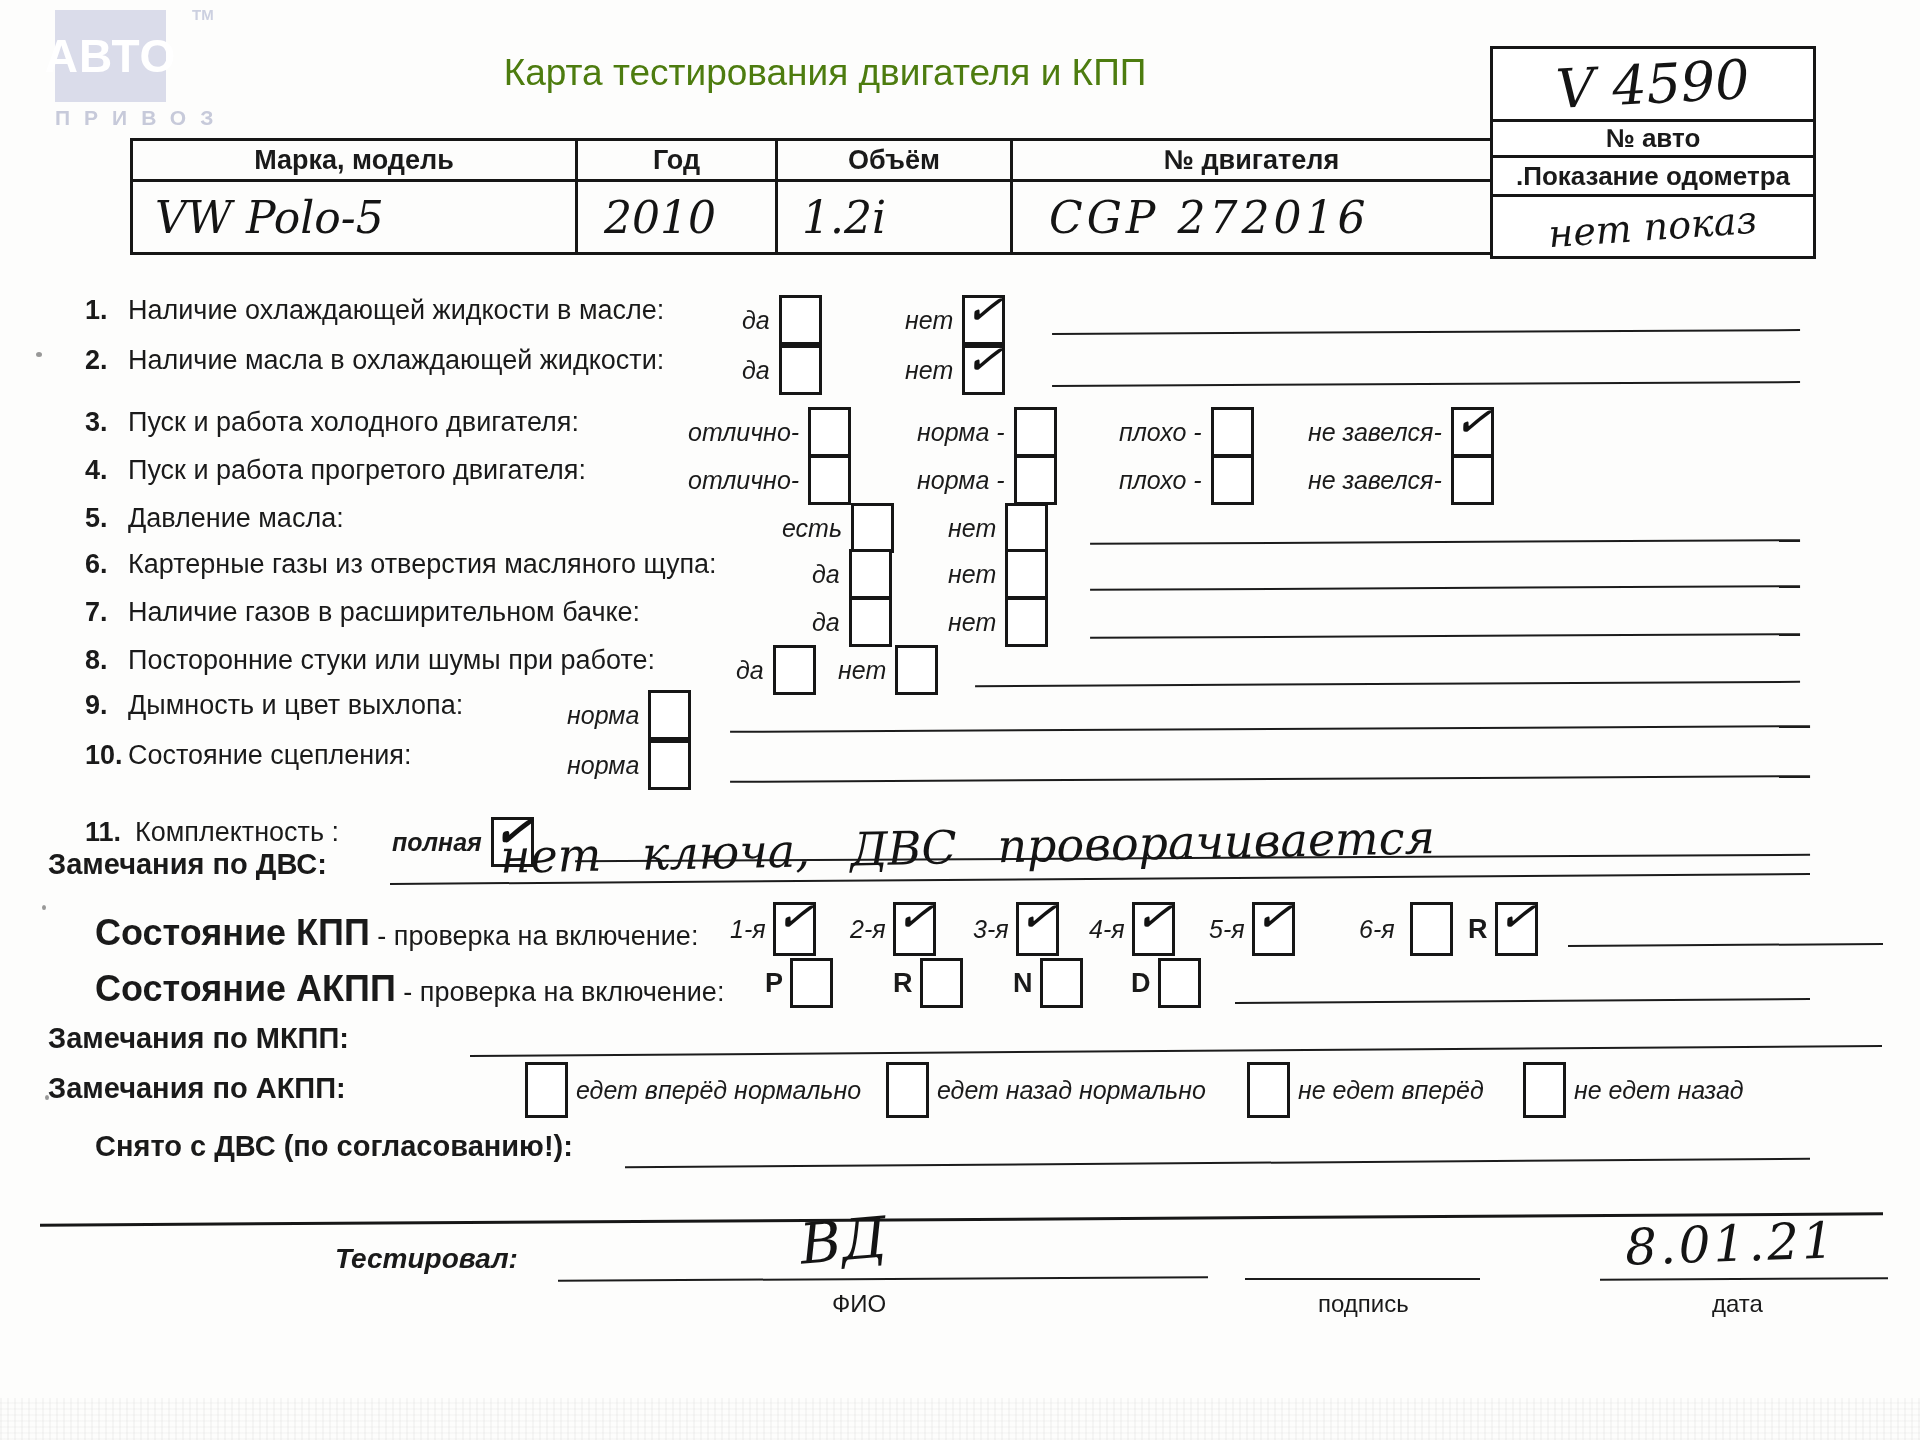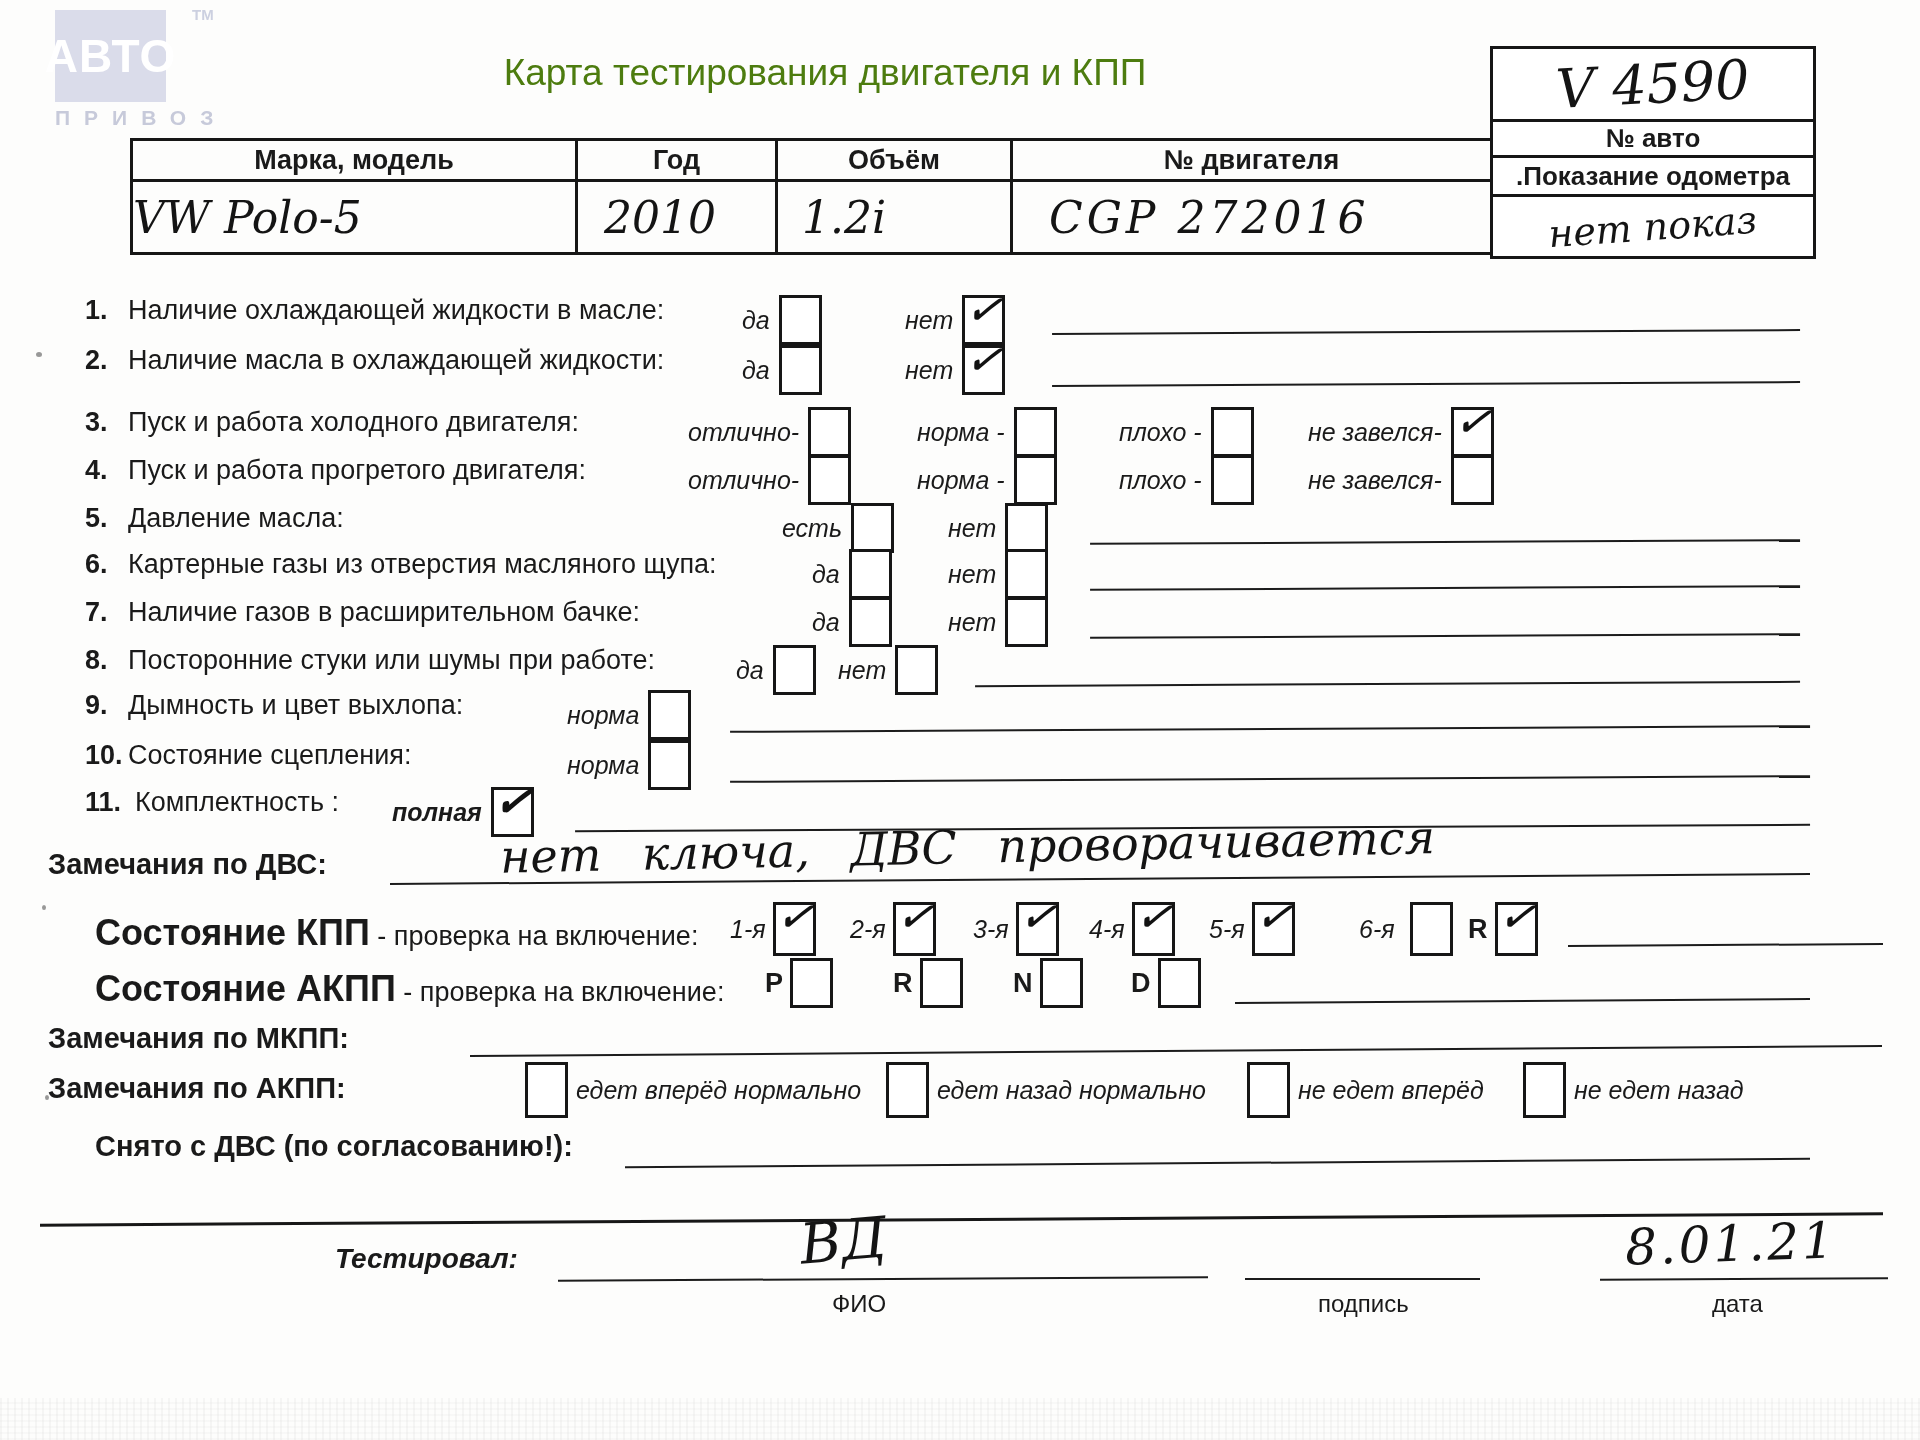--- a/index.html
+++ b/index.html
@@ -80,21 +80,21 @@
 
   <table class="vt">
     <tbody>
         <tr>
       <td class="hd" style="width:442px;">Марка, модель</td>
       <td class="hd" style="width:197px;">Год</td>
       <td class="hd" style="width:232px;">Объём</td>
       <td class="hd" style="width:477px;">№ двигателя</td>
     </tr>
     <tr>
-      <td class="vl"><span class="hand" style="font-size:44px;">VW Polo-5</span></td>
+      <td class="vl"><span class="hand" style="font-size:44px;padding-left:22px;">VW Polo-5</span></td>
       <td class="vl"><span class="hand" style="font-size:44px;padding-left:26px;">2010</span></td>
       <td class="vl"><span class="hand" style="font-size:44px;padding-left:24px;">1.2i</span></td>
       <td class="vl"><span class="hand" style="font-size:44px;padding-left:36px;letter-spacing:4px;">CGP 272016</span></td>
     </tr>
   </tbody>
     </table>
 
   <div class="row" style="top:295px;">
     <span class="num" style="left:85px;">1.</span>
     <span class="itemlabel" style="left:128px;">Наличие охлаждающей жидкости в масле:</span>
@@ -278,21 +278,21 @@
     <span class="itemlabel" style="left:128px;">Состояние сцепления:</span>
     <span class="opt" style="left:567px;">
         <i>норма</i>
         <span class="cb">
           <span class="mark"></span>
         </span>
       </span>
     <span class="ansline" style="left:730px;width:1080px;top:12px;height:26px;transform:rotate(-0.3deg);"></span>
   </div>
 
-  <div class="row" style="top:787px;">
+  <div class="row" style="top:817px;">
     <span class="num" style="left:85px;">11.</span>
     <span class="itemlabel" style="left:135px;">Комплектность :</span>
     <span class="opt" style="left:392px;font-weight:bold;">
         <i>полная</i>
         <span class="cb">
           <span class="mark">✓</span>
         </span>
       </span>
     <span class="ansline" style="left:575px;width:1235px;top:14px;height:26px;transform:rotate(-0.3deg);"></span>
   </div>

